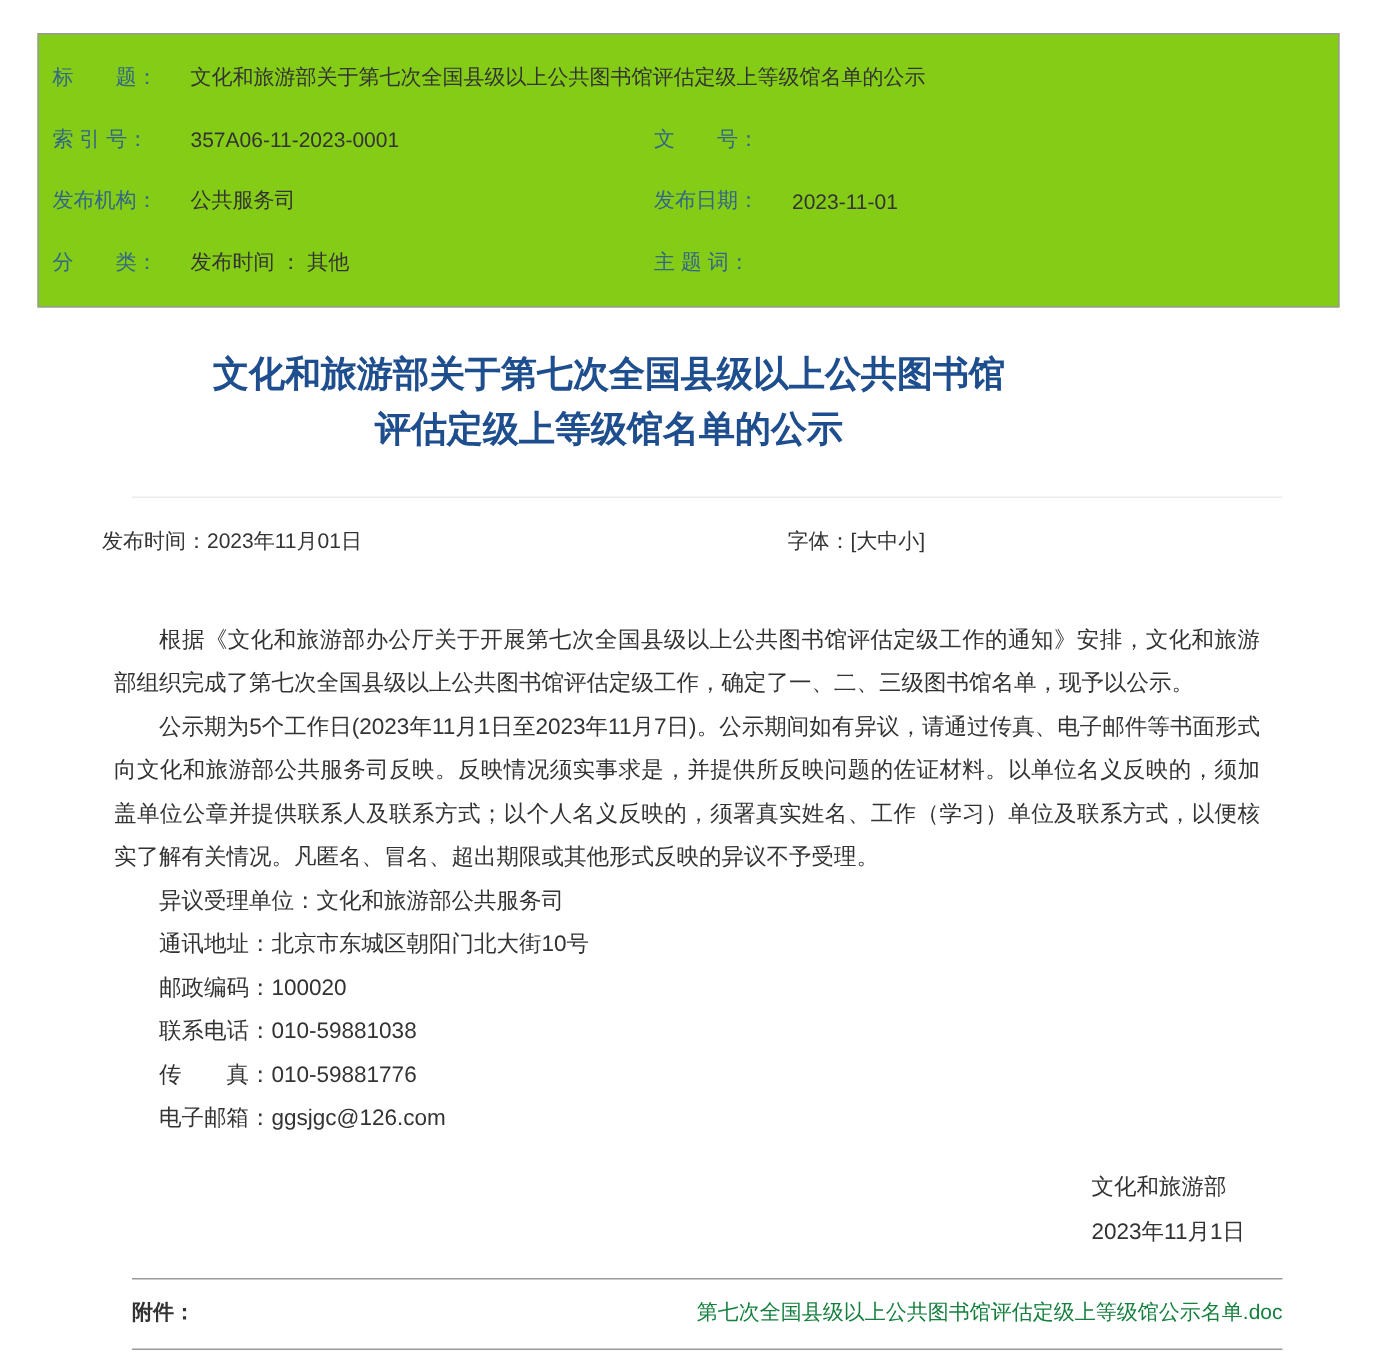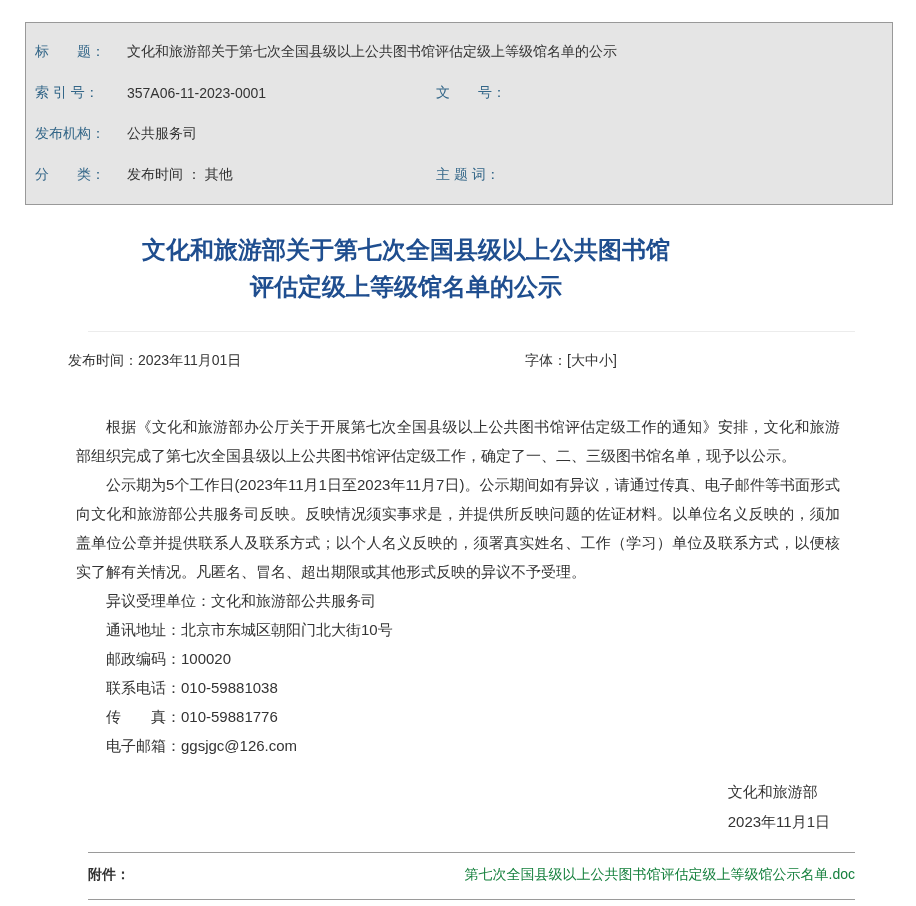--- a/index.html
+++ b/index.html
@@ -5,21 +5,21 @@
   * { margin:0; padding:0; box-sizing:border-box; }
   html,body { background:#fff; }
   body {
     width:916px; height:906px; overflow:hidden; position:relative;
     font-family:"Liberation Sans","DejaVu Sans",sans-serif;
     color:#333;
   }
   
   .meta-box {
     position:absolute; left:25px; top:22px; width:868px; height:183px;
-    border:1px solid #999; background:#e5e5e5; padding-top:8px;
+    border:1px solid #999; background:#84cc16; padding-top:8px;
   }
   .meta-row { display:flex; height:41px; align-items:center; font-size:14px; }
   .meta-cell { display:flex; align-items:center; }
   .meta-cell.left  { flex:0 0 410px; padding-left:9px; }
   .meta-cell.right { flex:1; }
   .meta-cell.full  { flex:1; padding-left:9px; }
   .meta-label { color:#336688; width:92px; flex-shrink:0; white-space:pre; }
   .meta-value { color:#333; white-space:pre; }
   
   .doc-title {
@@ -76,20 +76,24 @@
     <div class="meta-cell right">
       <span class="meta-label">文　　号：</span>
       <span class="meta-value"></span>
     </div>
   </div>
   <div class="meta-row">
     <div class="meta-cell left">
       <span class="meta-label">发布机构：</span>
       <span class="meta-value">公共服务司</span>
     </div>
+    <div class="meta-cell right">
+      <span class="meta-label">发布日期：</span>
+      <span class="meta-value">2023-11-01</span>
+    </div>
   </div>
   <div class="meta-row">
     <div class="meta-cell left">
       <span class="meta-label">分　　类：</span>
       <span class="meta-value">发布时间 ： 其他</span>
     </div>
     <div class="meta-cell right">
       <span class="meta-label">主 题 词：</span>
     </div>
   </div>

